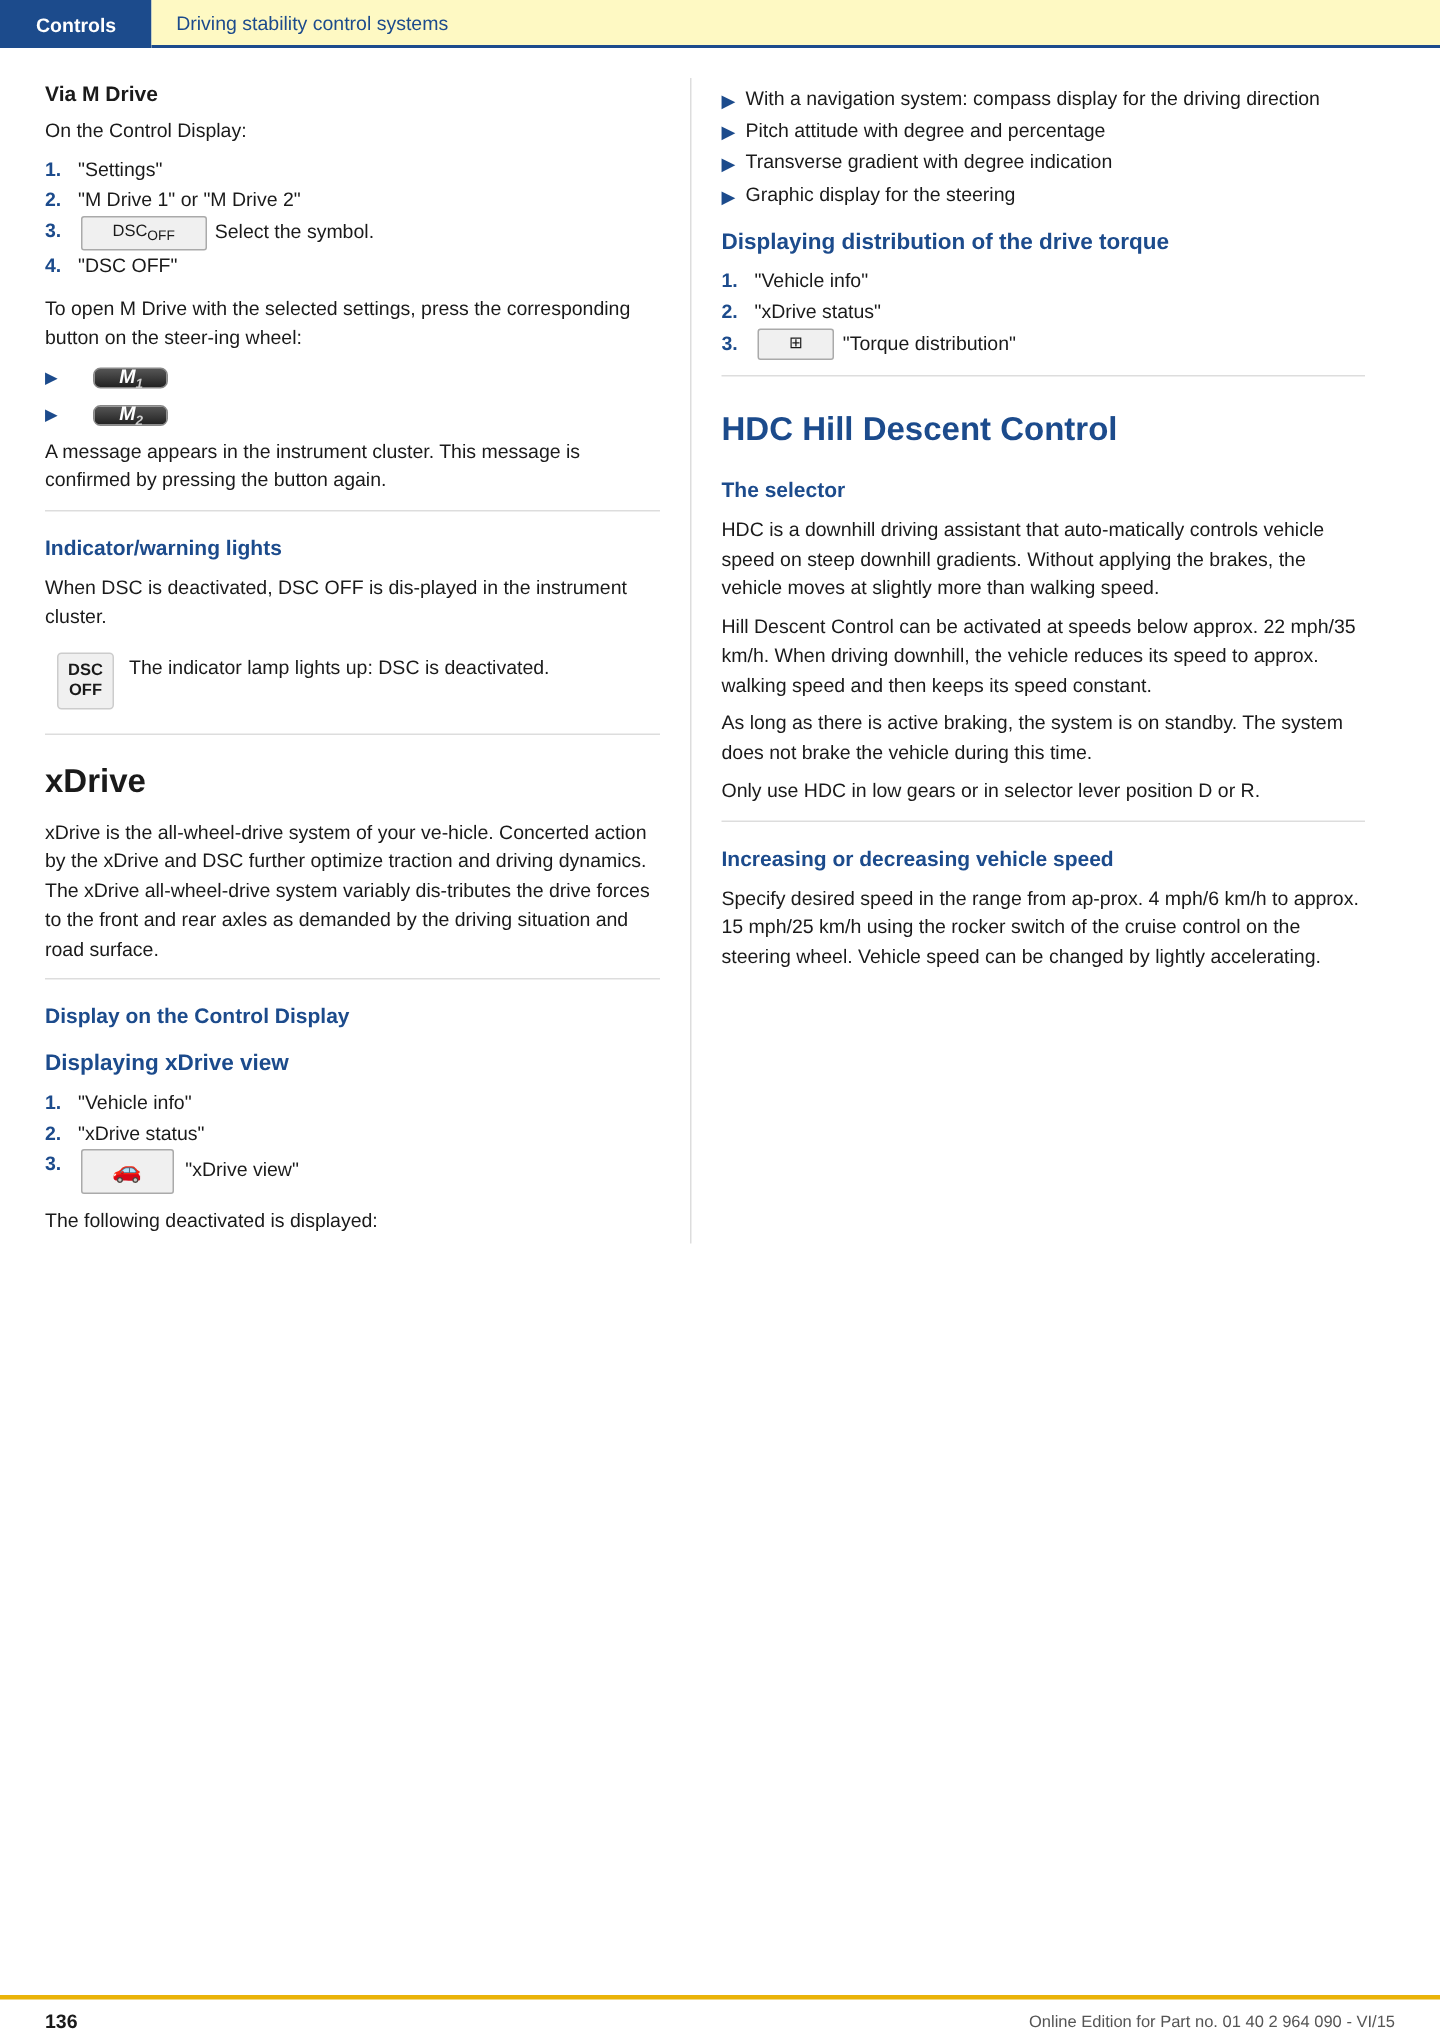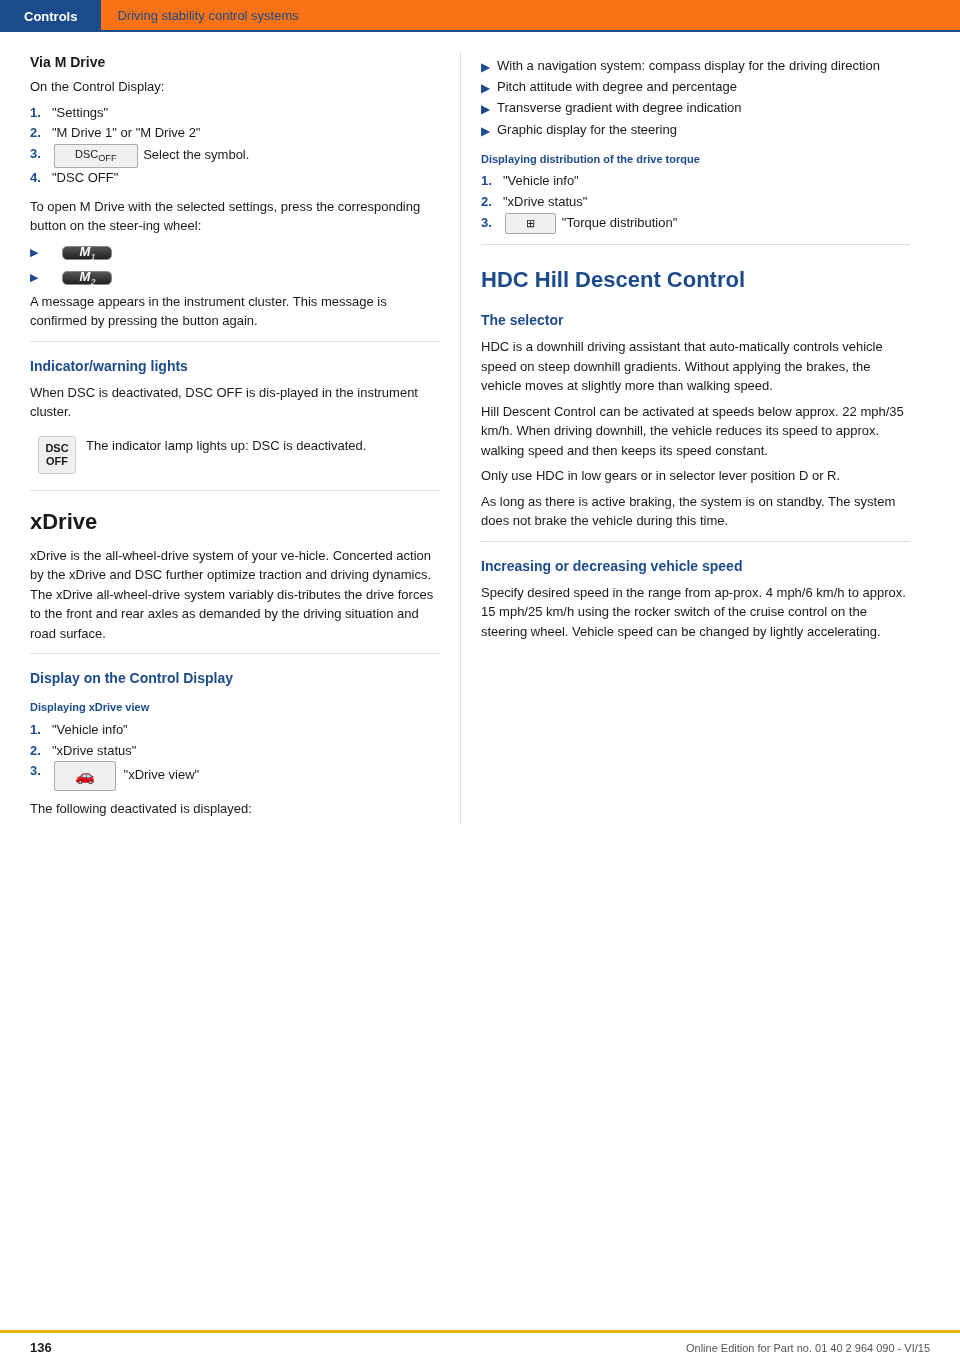--- a/index.html
+++ b/index.html
@@ -23,21 +23,21 @@
       background: #1c4b8c;
       color: #fff;
       padding: 0 24px;
       height: 100%;
       display: flex;
       align-items: center;
       font-size: 13px;
       font-weight: bold;
     }
     .header-section {
-      background: #f97316;
+      background: #fef9c3;
       color: #1c4b8c;
       padding: 0 16px;
       height: 100%;
       display: flex;
       align-items: center;
       font-size: 13px;
       border-bottom: 2px solid #1c4b8c;
       flex: 1;
     }
 
@@ -59,21 +59,21 @@
     
     .section-title-blue {
       color: #1c4b8c;
       font-size: 14px;
       font-weight: bold;
       margin-bottom: 6px;
       margin-top: 14px;
     }
     .section-title-blue-sub {
       color: #1c4b8c;
-      font-size: 11px;
+      font-size: 15px;
       font-weight: bold;
       margin-bottom: 4px;
       margin-top: 10px;
     }
 
     
     .big-section-heading {
       color: #1c4b8c;
       font-size: 22px;
       font-weight: bold;
@@ -390,22 +390,22 @@
     </div>
 
     <div class="divider"></div>
 
     <div>
       <p class="big-section-heading">HDC Hill Descent Control</p>
 
       <p class="section-title-blue">The selector</p>
       <p>HDC is a downhill driving assistant that auto-matically controls vehicle speed on steep downhill gradients. Without applying the brakes, the vehicle moves at slightly more than walking speed.</p>
       <p>Hill Descent Control can be activated at speeds below approx. 22 mph/35 km/h. When driving downhill, the vehicle reduces its speed to approx. walking speed and then keeps its speed constant.</p>
+      <p>As long as there is active braking, the system is on standby. The system does not brake the vehicle during this time.</p>
       <p>Only use HDC in low gears or in selector lever position D or R.</p>
-      <p>As long as there is active braking, the system is on standby. The system does not brake the vehicle during this time.</p>
 
       <div class="divider"></div>
 
       <p class="section-title-blue">Increasing or decreasing vehicle speed</p>
       <p>Specify desired speed in the range from ap-prox. 4 mph/6 km/h to approx. 15 mph/25 km/h using the rocker switch of the cruise control on the steering wheel. Vehicle speed can be changed by lightly accelerating.</p>
     </div>
 
   </div>
 </div>
 

